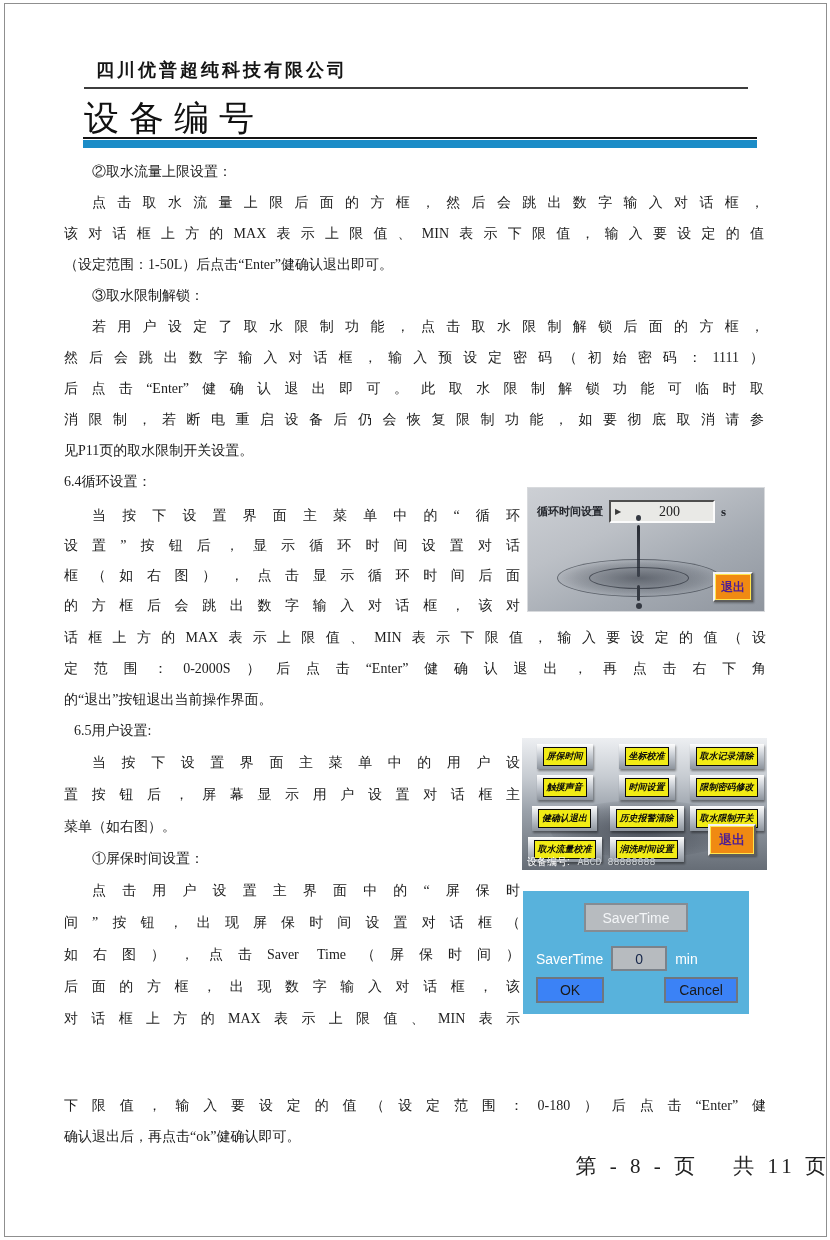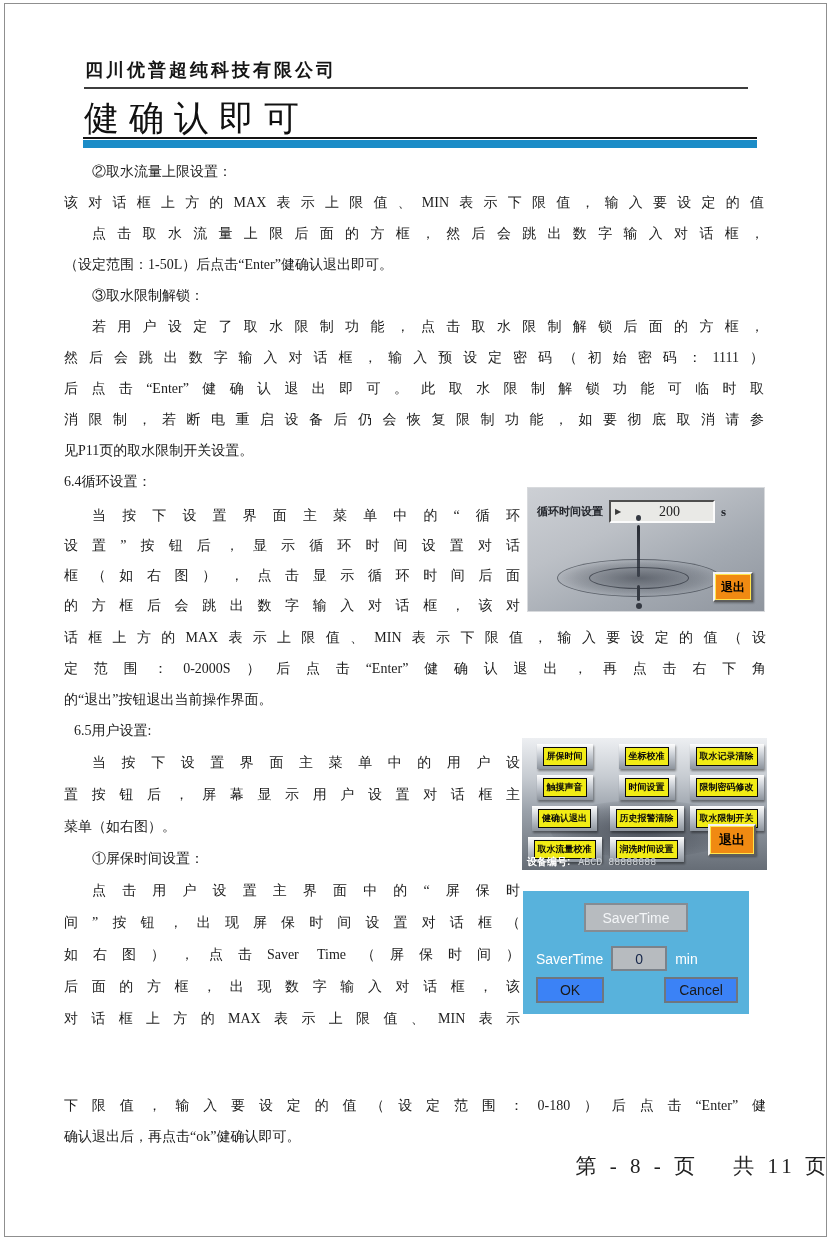--- a/index.html
+++ b/index.html
@@ -1,21 +1,21 @@
 <!DOCTYPE html>
 <html><head>
 <meta charset="utf-8">
 <style>
   html,body{margin:0;padding:0;background:#e8e8e8;}
   .page{position:relative;width:830px;height:1240px;background:#ffffff;margin:0 auto;
         font-family:"Liberation Serif","DejaVu Serif",serif;color:#1a1a1a;overflow:hidden;}
   .sheet-border{position:absolute;left:4px;top:3px;right:3px;bottom:3px;border:1px solid #8f8f8f;}
 
   
-  .company{position:absolute;left:85px;top:58px;font-family:Liberation Sans, sans-serif;
+  .company{position:absolute;left:96px;top:58px;font-family:Liberation Sans, sans-serif;
            font-size:18px;font-weight:bold;letter-spacing:3px;color:#151515;}
   .company-line{position:absolute;left:84px;top:87px;width:664px;height:2px;background:#3d3d3d;}
   .doc-title{position:absolute;left:84px;top:95px;font-size:35px;letter-spacing:10px;color:#111;}
   .title-bar{position:absolute;left:83px;top:137px;width:674px;}
   .title-bar .black{height:2px;background:#141414;}
   .title-bar .blue{height:8px;margin-top:1px;background:#1b8cc7;}
 
   
   .sec{position:absolute;left:64px;font-size:14px;color:#1c1c1c;}
   .sec .ln{overflow:hidden;}
@@ -45,43 +45,43 @@
   .stem{position:absolute;left:110px;top:38px;width:3px;height:52px;border-radius:2px;
         background:linear-gradient(180deg,#262a32,#4b515b);}
   .stem2{position:absolute;left:110px;top:98px;width:3px;height:16px;background:#343942;border-radius:2px;}
   .dot-a{position:absolute;left:109px;top:28px;width:5px;height:6px;background:#343942;border-radius:50%;}
   .dot-b{position:absolute;left:109px;top:116px;width:6px;height:6px;background:#343942;border-radius:50%;}
   .ripple1{position:absolute;left:30px;top:72px;width:162px;height:36px;border-radius:50%;
            border:1px solid rgba(35,40,50,.55);
            background:radial-gradient(ellipse at center,rgba(40,45,55,.55) 0%,rgba(40,45,55,.18) 55%,transparent 75%);}
   .ripple2{position:absolute;left:62px;top:80px;width:98px;height:20px;border-radius:50%;border:1px solid rgba(30,35,45,.6);}
 
-  .exit-btn{position:absolute;background:#f08a12;color:#000000;font-weight:bold;
+  .exit-btn{position:absolute;background:#f08a12;color:#4c1d95;font-weight:bold;
             font-family:"Liberation Sans","DejaVu Sans",sans-serif;
             border:2px solid;border-color:#f3f3f3 #5d5d5d #5d5d5d #f3f3f3;
             box-shadow:inset 0 0 0 1px #ffe44d,1px 1px 2px rgba(0,0,0,.35);
             display:flex;align-items:center;justify-content:center;}
   .exit1{right:12px;bottom:10px;width:36px;height:26px;font-size:12px;}
 
   
   .shot2{position:absolute;left:522px;top:738px;width:245px;height:132px;overflow:hidden;
          background:linear-gradient(180deg,#edeff2 0%,#c6cbd1 30%,#9ba2ab 55%,#7d848d 80%,#666d76 100%);}
   .shot2::before{content:"";position:absolute;left:28px;top:62px;width:190px;height:58px;border-radius:50%;
          background:radial-gradient(ellipse at center,rgba(25,30,40,.55) 0%,rgba(25,30,40,.2) 55%,transparent 78%);}
   .menu-grid{position:absolute;left:3px;top:6px;right:3px;display:grid;
              grid-template-columns:79px 85px 75px;grid-auto-rows:31px;justify-items:center;align-items:start;}
   .mbtn{display:inline-block;padding:3px 6px;
         background:linear-gradient(180deg,#fdfdfd 0%,#c8cdd4 45%,#8d949d 100%);
         box-shadow:1px 2px 2px rgba(0,0,0,.4);}
   .mbtn-face{display:block;background:#f2ec15;border:1px solid #0a0a0a;color:#0a0a0a;
              font-family:"Liberation Sans","DejaVu Sans",sans-serif;
-             font-size:9px;font-weight:bold;padding:2px 3px;white-space:nowrap;}
+             font-size:9px;font-weight:bold;padding:2px 3px;white-space:nowrap;font-style:italic;}
   .exit2{right:11px;bottom:14px;width:44px;height:28px;font-size:13px;}
   .device-line{position:absolute;left:5px;bottom:1px;font-family:"Liberation Sans","DejaVu Sans",sans-serif;font-size:10px;}
-  .device-label{color:#ffffff;font-weight:bold;}
+  .device-label{color:#ffffff;font-weight:normal;}
   .device-no{color:#ccd0d4;margin-left:5px;font-family:"Liberation Mono","DejaVu Sans Mono",monospace;}
 
   
   .shot3{position:absolute;left:523px;top:891px;width:226px;height:123px;background:#58b2dc;}
   .s3-title{position:absolute;left:50%;transform:translateX(-50%);top:12px;width:100px;height:25px;
             background:#b7bbbf;border:2px solid #858c93;color:#f4f6f8;
             font-family:"Liberation Sans","DejaVu Sans",sans-serif;font-size:14px;
             display:flex;align-items:center;justify-content:center;}
   .s3-row{position:absolute;left:13px;top:55px;display:flex;align-items:center;gap:8px;}
   .s3-label{color:#ffffff;font-family:"Liberation Sans","DejaVu Sans",sans-serif;font-size:14px;}
@@ -96,30 +96,30 @@
   .s3-cancel{right:11px;width:70px;}
 </style>
 </head>
 <body>
 
 <div class="page">
   <div class="sheet-border"></div>
 
   <div class="company">四川优普超纯科技有限公司</div>
   <div class="company-line"></div>
-  <div class="doc-title">健确认即可</div>
+  <div class="doc-title">设备编号</div>
   <div class="title-bar">
     <div class="black"></div>
     <div class="blue"></div>
   </div>
 
   <div class="sec secA">
     <div class="ln ind">②取水流量上限设置：</div>
+    <div class="ln ind fill">点击取水流量上限后面的方框，然后会跳出数字输入对话框，</div>
     <div class="ln fill">该对话框上方的MAX表示上限值、MIN表示下限值，输入要设定的值</div>
-    <div class="ln ind fill">点击取水流量上限后面的方框，然后会跳出数字输入对话框，</div>
     <div class="ln">（设定范围：1-50L）后点击“Enter”健确认退出即可。</div>
     <div class="ln ind">③取水限制解锁：</div>
     <div class="ln ind fill">若用户设定了取水限制功能，点击取水限制解锁后面的方框，</div>
     <div class="ln fill">然后会跳出数字输入对话框，输入预设定密码（初始密码：1111）</div>
     <div class="ln fill">后点击“Enter”健确认退出即可。此取水限制解锁功能可临时取</div>
     <div class="ln fill">消限制，若断电重启设备后仍会恢复限制功能，如要彻底取消请参</div>
     <div class="ln">见P11页的取水限制开关设置。</div>
     <div class="ln">6.4循环设置：</div>
   </div>
 

